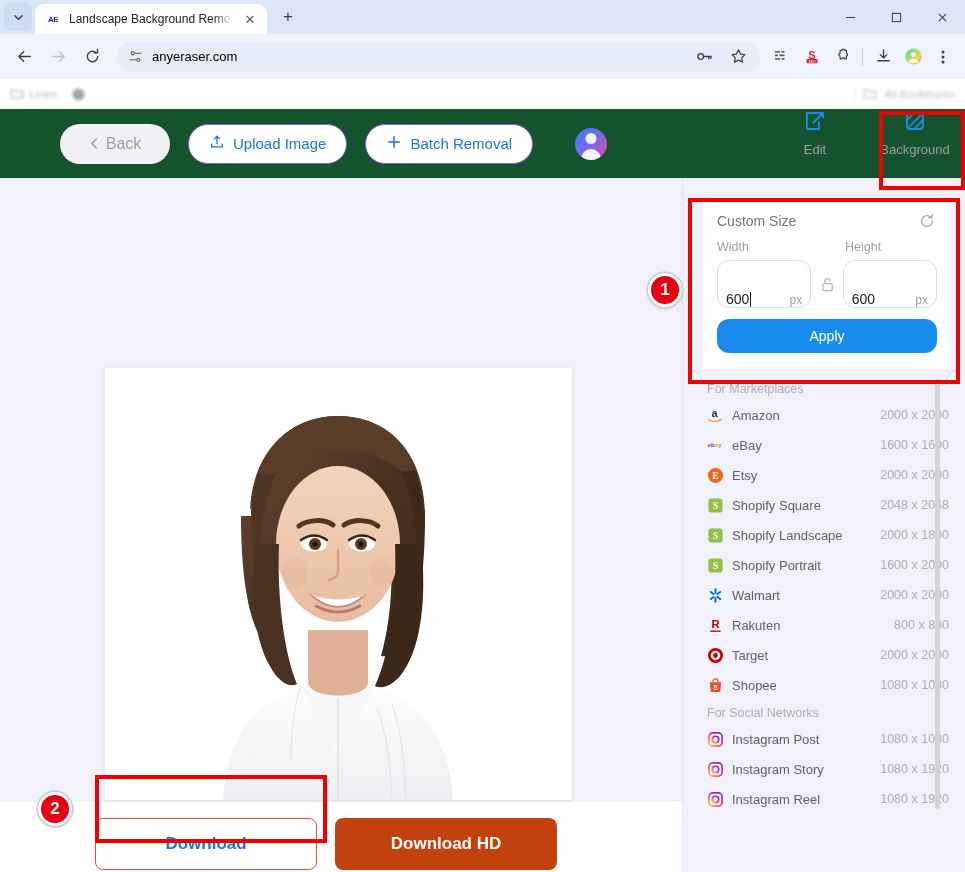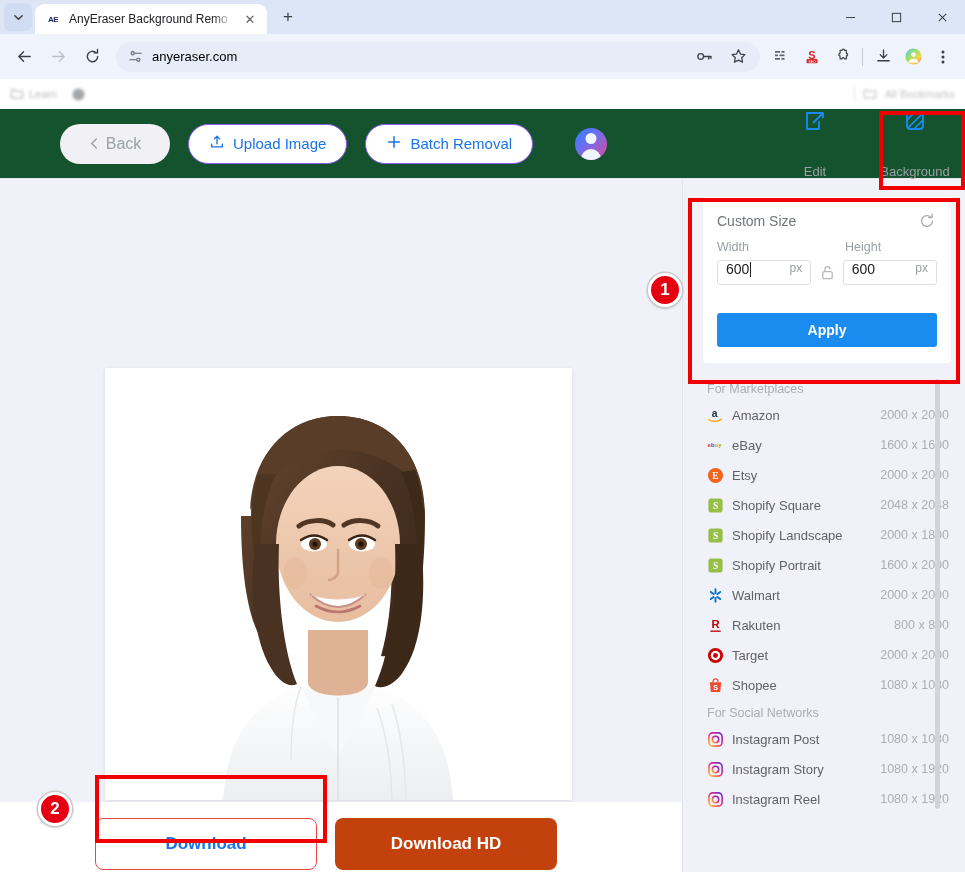--- a/index.html
+++ b/index.html
@@ -135,21 +135,21 @@
   }
   .avatar::after {
     content:""; position:absolute; left:50%; bottom:-2px;
     width:20px; height:13px; border-radius:10px 10px 0 0;
     background:#f0f4ff; transform:translateX(-50%);
   }
 
   .hdr-tabs { position: absolute; right: 0; top: 0; height: 70px; display: flex; }
   .hdr-tab {
     width: 100px; height: 70px; display: flex; flex-direction: column;
-    align-items: center; justify-content: space-between; gap: 6px;
+    align-items: center; justify-content: flex-start; gap: 6px;
     font-size: 13px; color: #9aa0a6;
   }
   .hdr-tab.active { background: #eaeaf2; }
 
   .stage {
     position: absolute; left: 0; top: 70px;
     width: 682px; height: 693px; background: #f1f1fa;
   }
   .photo-frame {
     position: absolute; left: 105px; top: 189px;
@@ -191,34 +191,34 @@
     margin: 18px 14px 0 20px; background: #fff; border-radius: 4px;
     padding: 14px 14px 16px 14px;
   }
   .cs-head { display: flex; align-items: center; justify-content: space-between; }
   .cs-title { font-size: 14px; color: #70757a; }
   .cs-reset { width: 20px; height: 20px; color: #9aa0a6; display:flex; align-items:center; justify-content:center; }
   .cs-labels { display: flex; margin-top: 9px; font-size: 12.5px; color: #9aa0a6; }
   .cs-labels span:first-child { width: 128px; }
   .cs-fields { display: flex; align-items: center; margin-top: 6px; gap: 0; }
   .field {
-    width: 100px; height: 25px; border: 1px solid #dcdfe4; border-radius: 3px;
-    background: #fff; display: flex; align-items: flex-start; padding: 0 8px;
+    width: 100px; height: 48px; border: 1px solid #dcdfe4; border-radius: 12px;
+    background: #fff; display: flex; align-items: flex-end; padding: 0 8px;
   }
   .field .val { flex: 1; font-size: 14px; color: #202124; position: relative; }
   .field .val.caret::after {
     content:""; position:absolute; top:1px; height:15px; width:1px;
     background:#202124; margin-left:1px;
   }
   .field .unit { font-size: 12px; color: #9aa0a6; }
   .lock { width: 34px; display: flex; align-items: center; justify-content: center; color:#b5b9bf; }
   .btn-apply {
-    margin-top: 28px; height: 34px; background: #1a8cf0; color: #fff;
-    border-radius: 3px; display: flex; align-items: center; justify-content: center;
-    font-size: 14px; font-weight: bold;
+    margin-top: 11px; height: 34px; background: #1a8cf0; color: #fff;
+    border-radius: 12px; display: flex; align-items: center; justify-content: center;
+    font-size: 14px; font-weight: normal;
   }
 
   .preset-scroll {
     position: absolute; left: 20px; right: 14px; top: 197px; bottom: 0;
     overflow: hidden;
   }
   .group-title { font-size: 12.5px; color: #aaaeb5; margin: 6px 0 4px 4px; }
   .preset {
     height: 30px; display: flex; align-items: center; gap: 8px;
     padding: 0 2px 0 4px; font-size: 13px; color: #5f6368;
@@ -248,21 +248,21 @@
 <div class="browser">
 
   <div class="tabstrip">
     <div class="tab-chevron">
       <svg width="11" height="11" viewBox="0 0 12 12">
           <path d="M2 4l4 4 4-4" stroke="#3c4043" stroke-width="1.6" fill="none" stroke-linecap="round" stroke-linejoin="round"></path>
         </svg>
     </div>
     <div class="tab">
       <span class="tab-favicon">AE</span>
-      <span class="tab-title">AnyEraser Background Remo</span>
+      <span class="tab-title">Landscape Background Remo</span>
       <span class="tab-close">✕</span>
     </div>
     <div class="tab-new">+</div>
     <div class="winctrls">
       <div class="winctrl">
         <svg width="11" height="11" viewBox="0 0 12 12">
             <path d="M1 6h10" stroke="#3c4043" stroke-width="1.1"></path>
           </svg>
       </div>
       <div class="winctrl">

